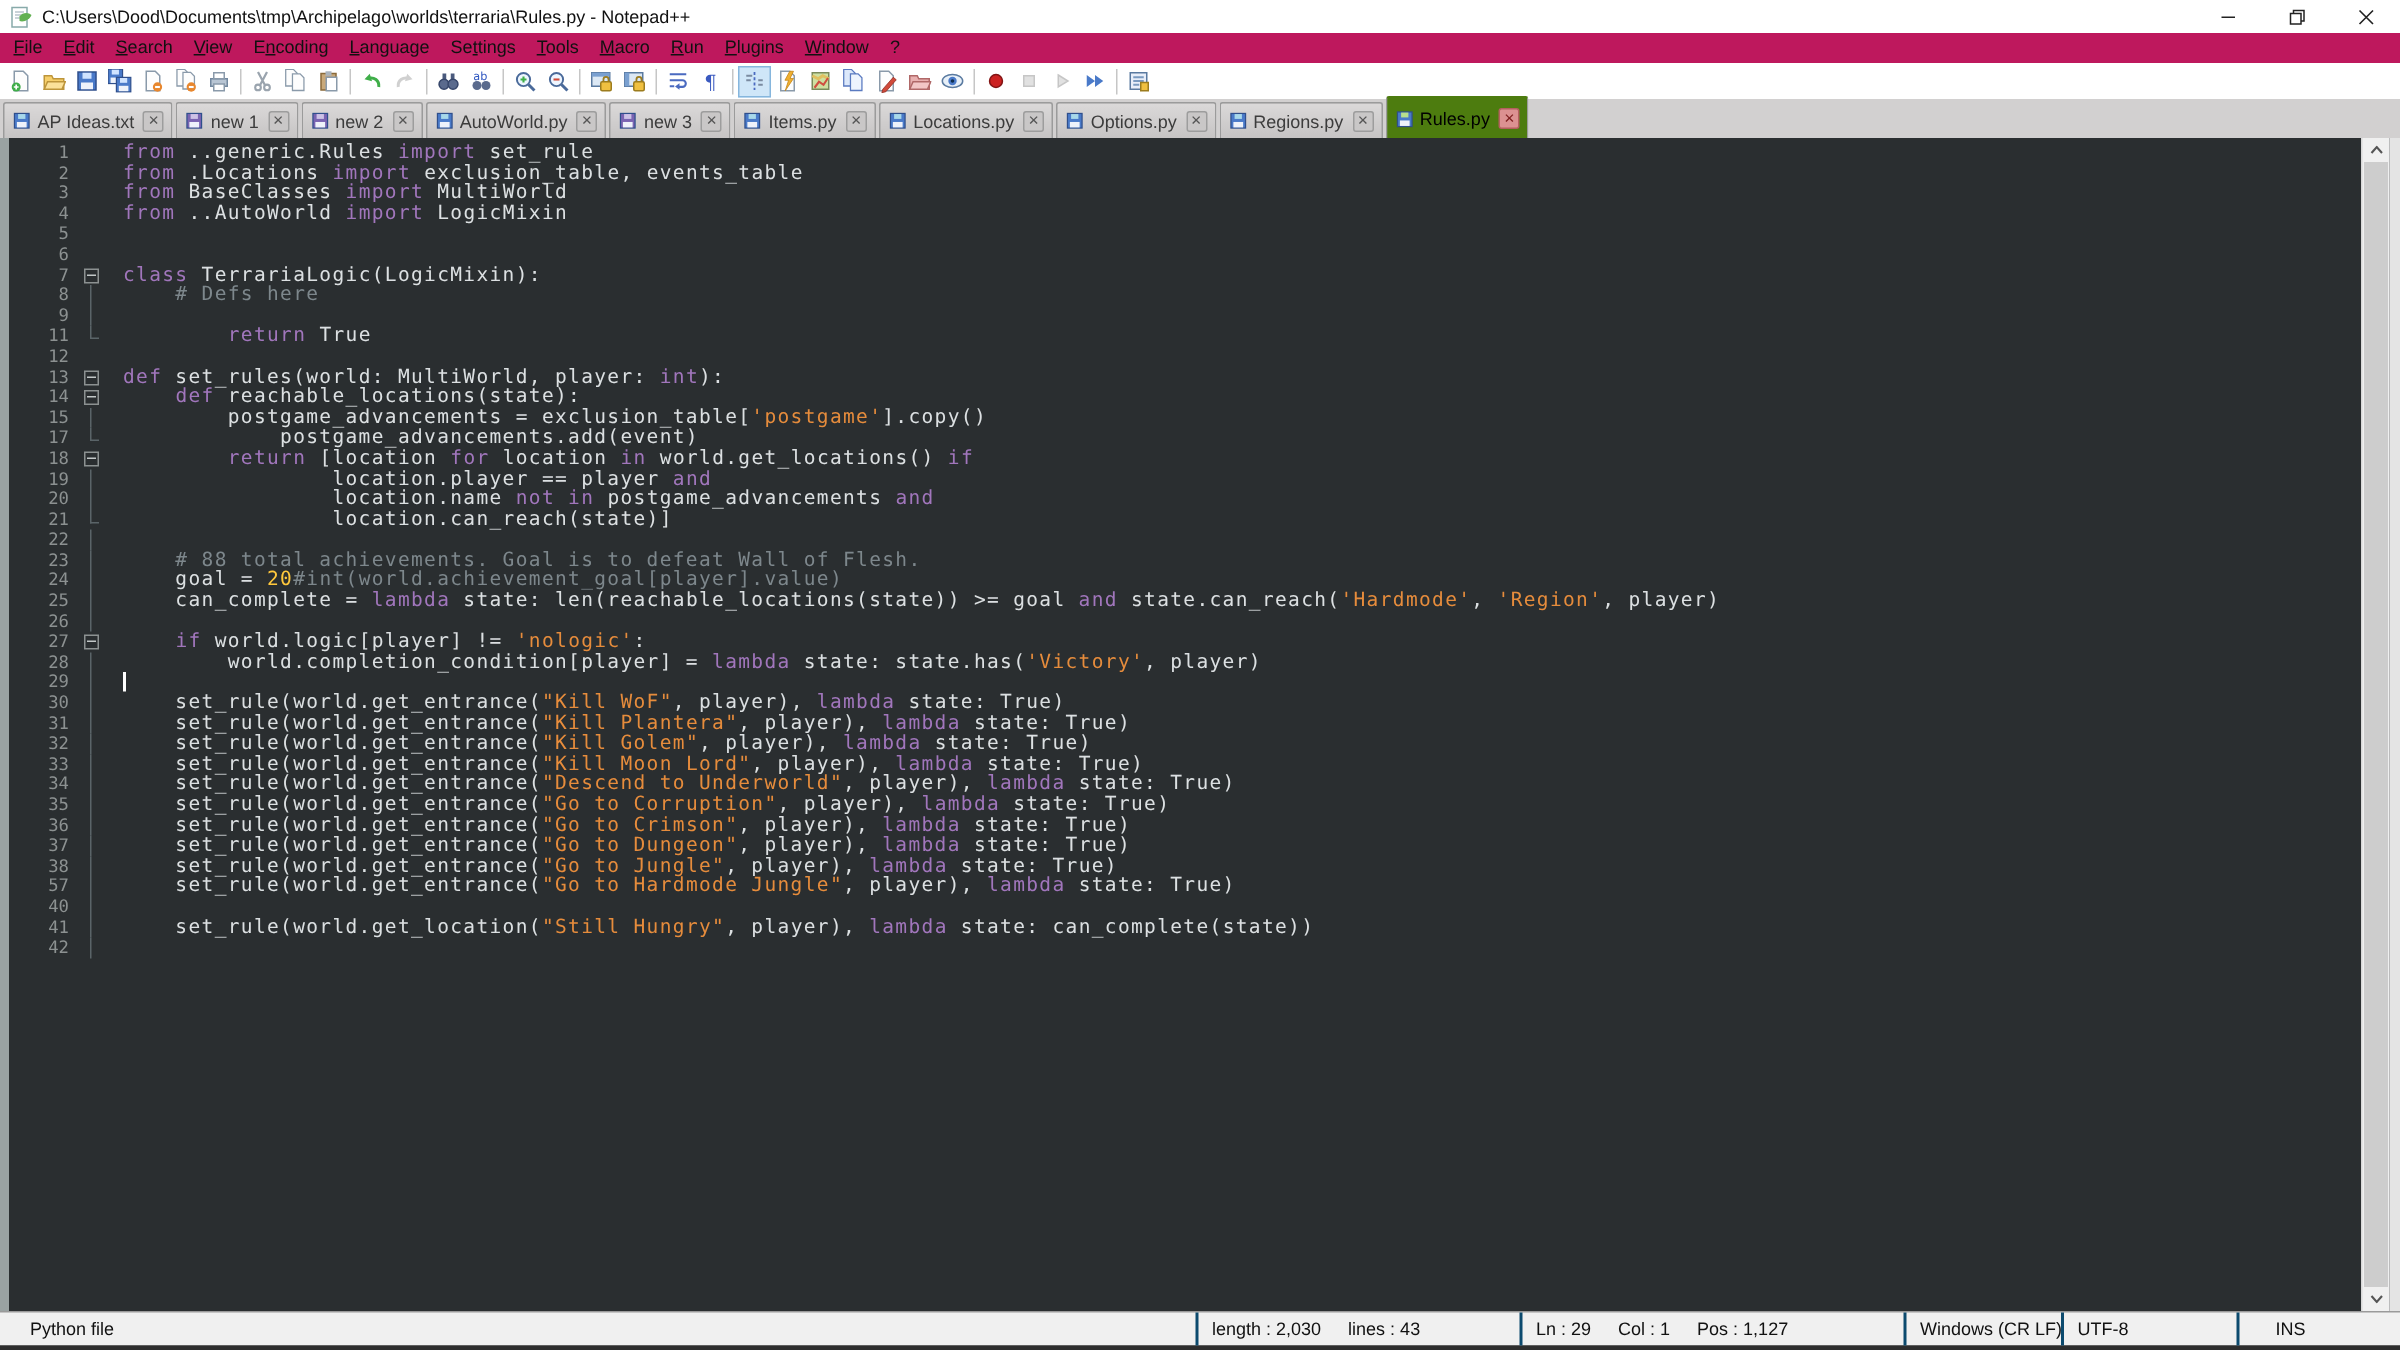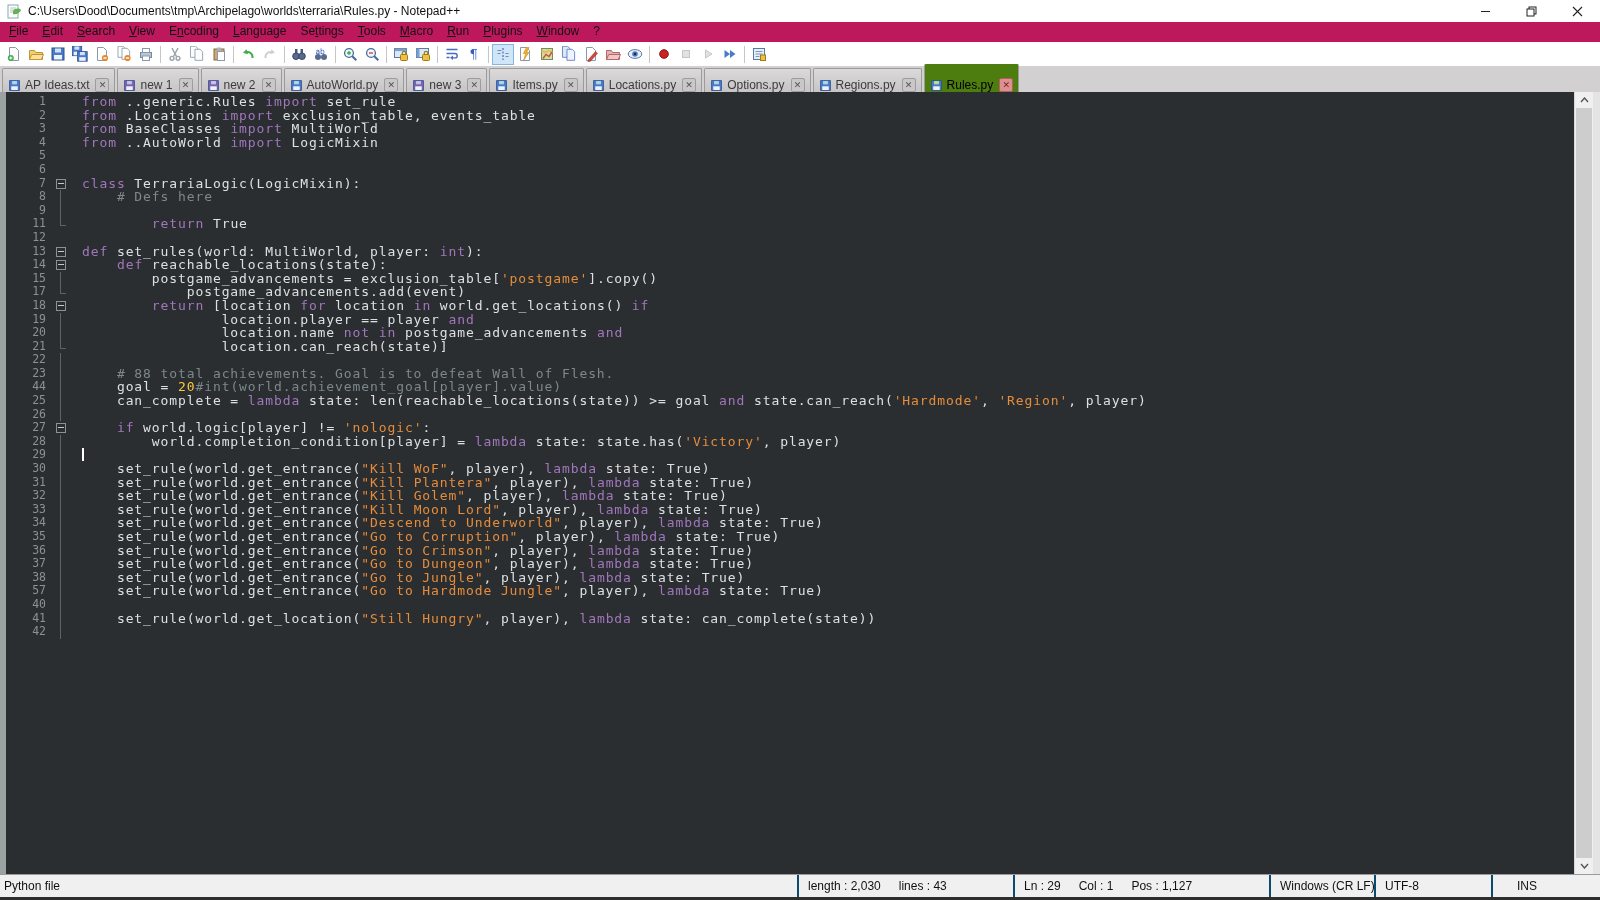--- a/index.html
+++ b/index.html
@@ -16,21 +16,21 @@
   .menu-item u{text-decoration:underline}
   
   .toolbar{height:24px;background:#ffffff;display:flex;align-items:center;padding-left:3px}
   .tb-group{display:flex;align-items:center}
   .tb-sep{width:1px;height:17px;background:#c6c6c6;margin:0 3px}
   .tb-btn{width:22px;height:21px;display:flex;align-items:center;justify-content:center;border:1px solid transparent;background:transparent;padding:0}
   .tb-btn.pressed{background:#cfe6f8;border:1px solid #86b6dd}
   .tb-btn.disabled{opacity:.5;filter:grayscale(1)}
   
   .tabbar{height:26px;background:#d2d0d0;display:flex;align-items:flex-end;padding-left:2px}
-  .tab{height:23px;display:flex;align-items:flex-end;background:linear-gradient(#dbd9d9,#c6c4c4);border:1px solid #9b9b9b;border-bottom:none;margin-right:2px;padding:0 5px;font-size:12px;color:#3c3c3c;border-radius:2px 2px 0 0;white-space:nowrap}
+  .tab{height:23px;display:flex;align-items:center;background:linear-gradient(#dbd9d9,#c6c4c4);border:1px solid #9b9b9b;border-bottom:none;margin-right:2px;padding:0 5px;font-size:12px;color:#3c3c3c;border-radius:2px 2px 0 0;white-space:nowrap}
   .tab.active{background:#4d7c0f;height:26px;color:#000;border-top:2px solid #4d7c0f}
   .tab .flop{margin-right:4px;display:flex}
   .tab .x{margin-left:6px;width:12px;height:12px;display:flex;align-items:center;justify-content:center;background:#c9c7c7;border:1px solid #9d9d9d;border-radius:2px;font-size:9px;line-height:1;color:#555}
   .tab.active .x{background:#dc9191;border-color:#b45f5f;color:#7e1f1f}
   
   .editor{position:relative;height:782px;background:var(--bg);display:flex}
   .eleft{width:6px;background:#9aa2a2;flex:0 0 auto}
   .eright{width:7px;background:#e4e4e4;flex:0 0 auto}
   .lines{flex:1;overflow:hidden;padding-top:3px;font-family:"DejaVu Sans Mono",monospace;font-size:13px;line-height:13.6px;letter-spacing:.9px}
   .row{display:flex;height:13.6px;white-space:pre}
@@ -45,21 +45,21 @@
   .tk-n{color:var(--c-n)} .tk-c{color:var(--c-c)}
   .caret{display:inline-block;width:2px;height:13px;background:var(--caret);vertical-align:top;margin-right:-2px}
   
   .escroll{width:18px;flex:0 0 auto;background:#f0f0f0;position:relative;border-left:1px solid #d8d8d8}
   .sb-arrow{position:absolute;left:0;width:18px;height:16px;display:flex;align-items:center;justify-content:center}
   .sb-up{top:0}.sb-down{bottom:0}
   .sb-thumb{position:absolute;left:1px;right:1px;top:16px;bottom:16px;background:#cdcdcd}
   
   .statusbar{height:22px;background:#f0f0f0;border-top:1px solid #9a9a9a;display:flex;align-items:stretch;font-size:12px;color:#111}
   .sb-sec{display:flex;align-items:center;border-left:2px solid #0c4a6e;padding:0 9px;gap:18px;white-space:nowrap}
-  .sb-doc{flex:1;display:flex;align-items:center;padding-left:4px;border-left:none}
+  .sb-doc{flex:1;display:flex;align-items:center;padding-left:20px;border-left:none}
   .sec-len{width:196px}.sec-ln{width:236px}.sec-eol{width:85px}.sec-enc{width:97px}.sec-ins{width:74px;padding-left:24px}
   .bottom-strip{height:4px;background:#2e2e2e}
 </style>
 </head>
 <body>
 
 <div class="titlebar">
   <span class="title-icon">
     <svg width="15" height="15" viewBox="0 0 15 15">
         <rect x="1" y="1" width="10" height="13" fill="#fff" stroke="#8aa" stroke-width="1"></rect>
@@ -490,21 +490,21 @@
       <div class="row"><span class="ln">13</span><span class="fold"><span class="fbox"></span></span><span class="code"><span class="tk-k">def</span><span class="tk-d"> set_rules(world: MultiWorld, player: </span><span class="tk-k">int</span><span class="tk-d">):</span></span></div>
       <div class="row"><span class="ln">14</span><span class="fold"><span class="fbox"></span></span><span class="code"><span class="tk-d">    </span><span class="tk-k">def</span><span class="tk-d"> reachable_locations(state):</span></span></div>
       <div class="row"><span class="ln">15</span><span class="fold"><span class="fv"></span></span><span class="code"><span class="tk-d">        postgame_advancements = exclusion_table[</span><span class="tk-s">'postgame'</span><span class="tk-d">].copy()</span></span></div>
       <div class="row"><span class="ln">17</span><span class="fold"><span class="fend"></span></span><span class="code"><span class="tk-d">            postgame_advancements.add(event)</span></span></div>
       <div class="row"><span class="ln">18</span><span class="fold"><span class="fbox"></span></span><span class="code"><span class="tk-d">        </span><span class="tk-k">return</span><span class="tk-d"> [location </span><span class="tk-k">for</span><span class="tk-d"> location </span><span class="tk-k">in</span><span class="tk-d"> world.get_locations() </span><span class="tk-k">if</span></span></div>
       <div class="row"><span class="ln">19</span><span class="fold"><span class="fv"></span></span><span class="code"><span class="tk-d">                location.player == player </span><span class="tk-k">and</span></span></div>
       <div class="row"><span class="ln">20</span><span class="fold"><span class="fv"></span></span><span class="code"><span class="tk-d">                location.name </span><span class="tk-k">not</span><span class="tk-d"> </span><span class="tk-k">in</span><span class="tk-d"> postgame_advancements </span><span class="tk-k">and</span></span></div>
       <div class="row"><span class="ln">21</span><span class="fold"><span class="fend"></span></span><span class="code"><span class="tk-d">                location.can_reach(state)]</span></span></div>
       <div class="row"><span class="ln">22</span><span class="fold"><span class="fv"></span></span><span class="code"></span></div>
       <div class="row"><span class="ln">23</span><span class="fold"><span class="fv"></span></span><span class="code"><span class="tk-c">    # 88 total achievements. Goal is to defeat Wall of Flesh.</span></span></div>
-      <div class="row"><span class="ln">44</span><span class="fold"><span class="fv"></span></span><span class="code"><span class="tk-d">    goal = </span><span class="tk-n">20</span><span class="tk-c">#int(world.achievement_goal[player].value)</span></span></div>
+      <div class="row"><span class="ln">24</span><span class="fold"><span class="fv"></span></span><span class="code"><span class="tk-d">    goal = </span><span class="tk-n">20</span><span class="tk-c">#int(world.achievement_goal[player].value)</span></span></div>
       <div class="row"><span class="ln">25</span><span class="fold"><span class="fv"></span></span><span class="code"><span class="tk-d">    can_complete = </span><span class="tk-k">lambda</span><span class="tk-d"> state: len(reachable_locations(state)) &gt;= goal </span><span class="tk-k">and</span><span class="tk-d"> state.can_reach(</span><span class="tk-s">'Hardmode'</span><span class="tk-d">, </span><span class="tk-s">'Region'</span><span class="tk-d">, player)</span></span></div>
       <div class="row"><span class="ln">26</span><span class="fold"><span class="fv"></span></span><span class="code"></span></div>
       <div class="row"><span class="ln">27</span><span class="fold"><span class="fbox"></span></span><span class="code"><span class="tk-d">    </span><span class="tk-k">if</span><span class="tk-d"> world.logic[player] != </span><span class="tk-s">'nologic'</span><span class="tk-d">:</span></span></div>
       <div class="row"><span class="ln">28</span><span class="fold"><span class="fv"></span></span><span class="code"><span class="tk-d">        world.completion_condition[player] = </span><span class="tk-k">lambda</span><span class="tk-d"> state: state.has(</span><span class="tk-s">'Victory'</span><span class="tk-d">, player)</span></span></div>
       <div class="row"><span class="ln">29</span><span class="fold"><span class="fv"></span></span><span class="code"><span class="caret"></span></span></div>
       <div class="row"><span class="ln">30</span><span class="fold"><span class="fv"></span></span><span class="code"><span class="tk-d">    set_rule(world.get_entrance(</span><span class="tk-s">"Kill WoF"</span><span class="tk-d">, player), </span><span class="tk-k">lambda</span><span class="tk-d"> state: True)</span></span></div>
       <div class="row"><span class="ln">31</span><span class="fold"><span class="fv"></span></span><span class="code"><span class="tk-d">    set_rule(world.get_entrance(</span><span class="tk-s">"Kill Plantera"</span><span class="tk-d">, player), </span><span class="tk-k">lambda</span><span class="tk-d"> state: True)</span></span></div>
       <div class="row"><span class="ln">32</span><span class="fold"><span class="fv"></span></span><span class="code"><span class="tk-d">    set_rule(world.get_entrance(</span><span class="tk-s">"Kill Golem"</span><span class="tk-d">, player), </span><span class="tk-k">lambda</span><span class="tk-d"> state: True)</span></span></div>
       <div class="row"><span class="ln">33</span><span class="fold"><span class="fv"></span></span><span class="code"><span class="tk-d">    set_rule(world.get_entrance(</span><span class="tk-s">"Kill Moon Lord"</span><span class="tk-d">, player), </span><span class="tk-k">lambda</span><span class="tk-d"> state: True)</span></span></div>
       <div class="row"><span class="ln">34</span><span class="fold"><span class="fv"></span></span><span class="code"><span class="tk-d">    set_rule(world.get_entrance(</span><span class="tk-s">"Descend to Underworld"</span><span class="tk-d">, player), </span><span class="tk-k">lambda</span><span class="tk-d"> state: True)</span></span></div>

